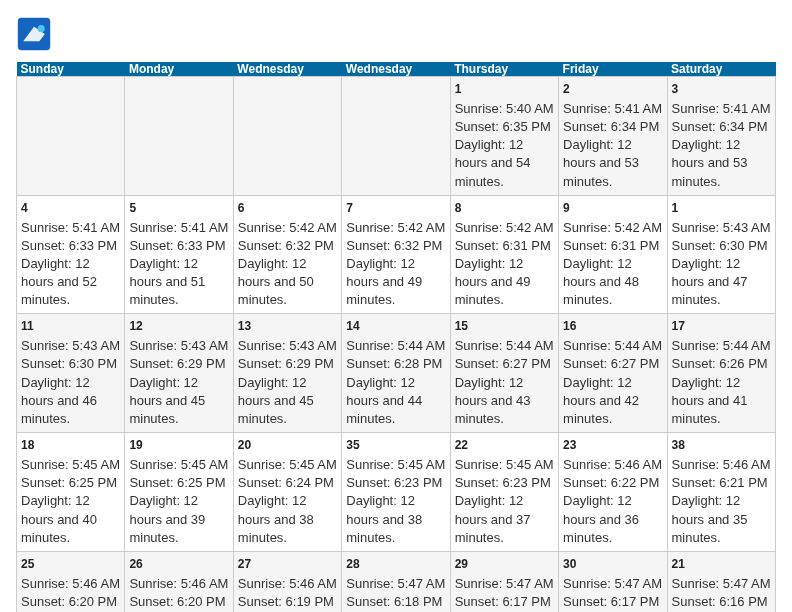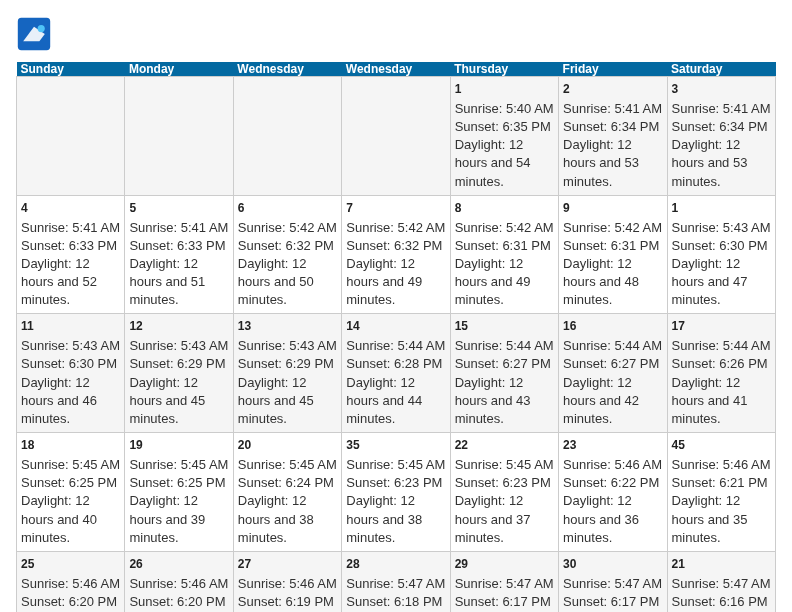--- a/index.html
+++ b/index.html
@@ -192,21 +192,21 @@
 Daylight: 12 hours and 38 minutes.</span></td>
         <td><span class="day-num">35</span><span class="day-info" style="white-space: pre-line;">Sunrise: 5:45 AM
 Sunset: 6:23 PM
 Daylight: 12 hours and 38 minutes.</span></td>
         <td><span class="day-num">22</span><span class="day-info" style="white-space: pre-line;">Sunrise: 5:45 AM
 Sunset: 6:23 PM
 Daylight: 12 hours and 37 minutes.</span></td>
         <td><span class="day-num">23</span><span class="day-info" style="white-space: pre-line;">Sunrise: 5:46 AM
 Sunset: 6:22 PM
 Daylight: 12 hours and 36 minutes.</span></td>
-        <td><span class="day-num">45</span><span class="day-info" style="white-space: pre-line;">Sunrise: 5:46 AM
+        <td><span class="day-num">38</span><span class="day-info" style="white-space: pre-line;">Sunrise: 5:46 AM
 Sunset: 6:21 PM
 Daylight: 12 hours and 35 minutes.</span></td>
       </tr>
       <tr>
         <td><span class="day-num">25</span><span class="day-info" style="white-space: pre-line;">Sunrise: 5:46 AM
 Sunset: 6:20 PM
 Daylight: 12 hours and 34 minutes.</span></td>
         <td><span class="day-num">26</span><span class="day-info" style="white-space: pre-line;">Sunrise: 5:46 AM
 Sunset: 6:20 PM
 Daylight: 12 hours and 33 minutes.</span></td>

